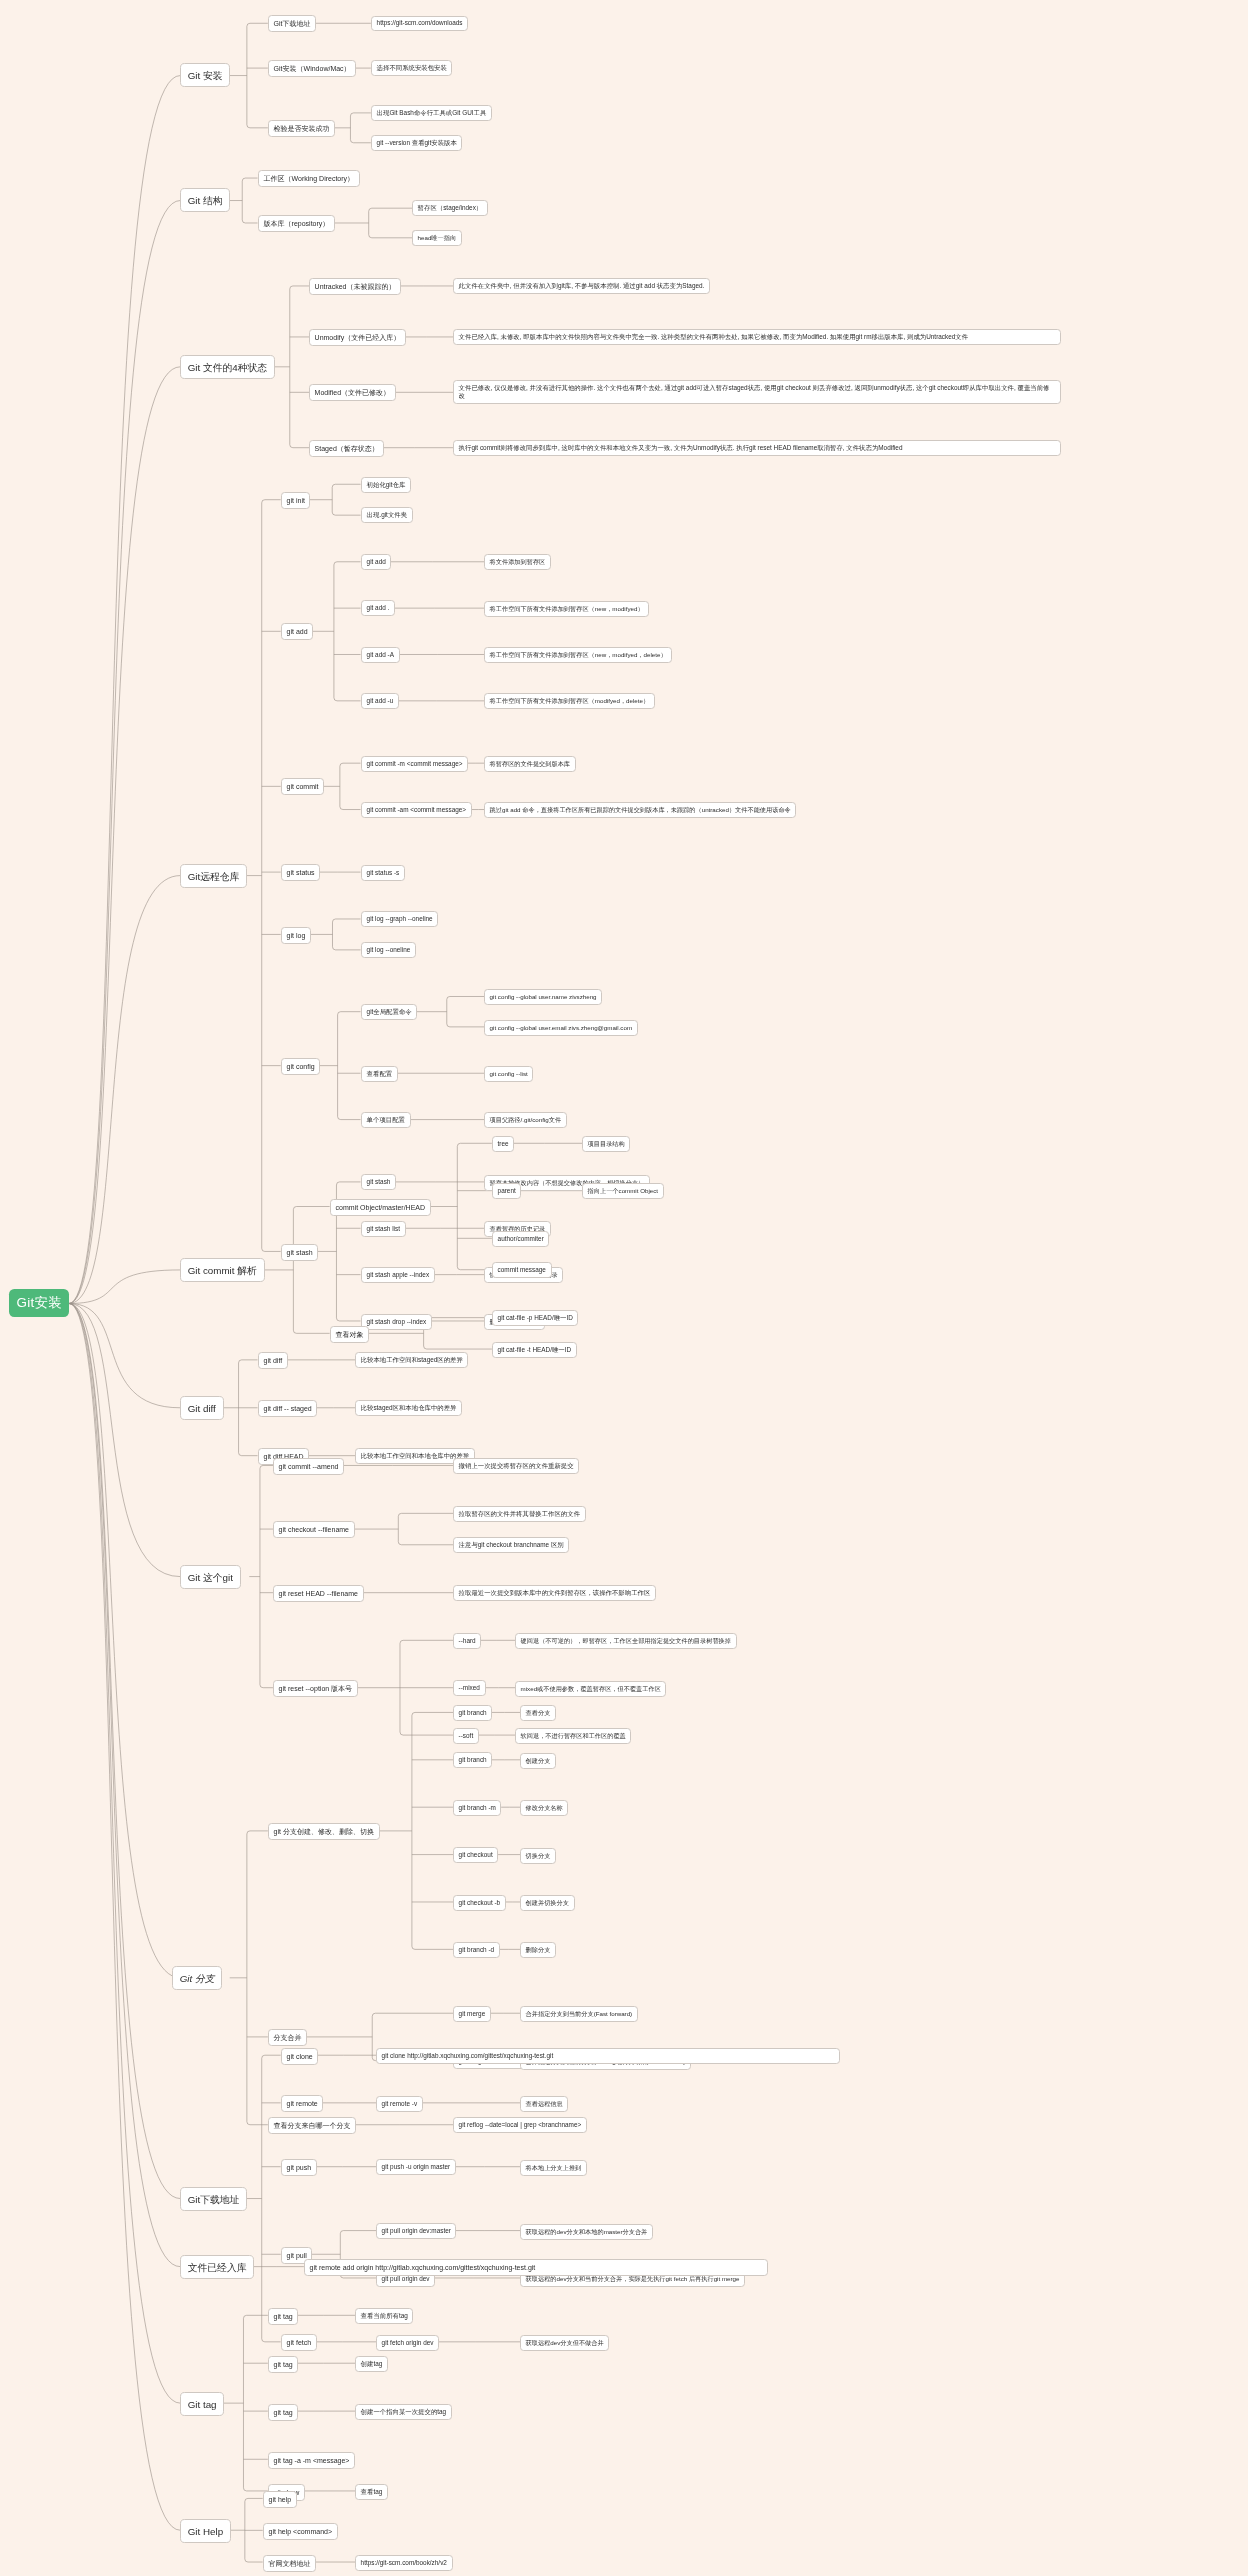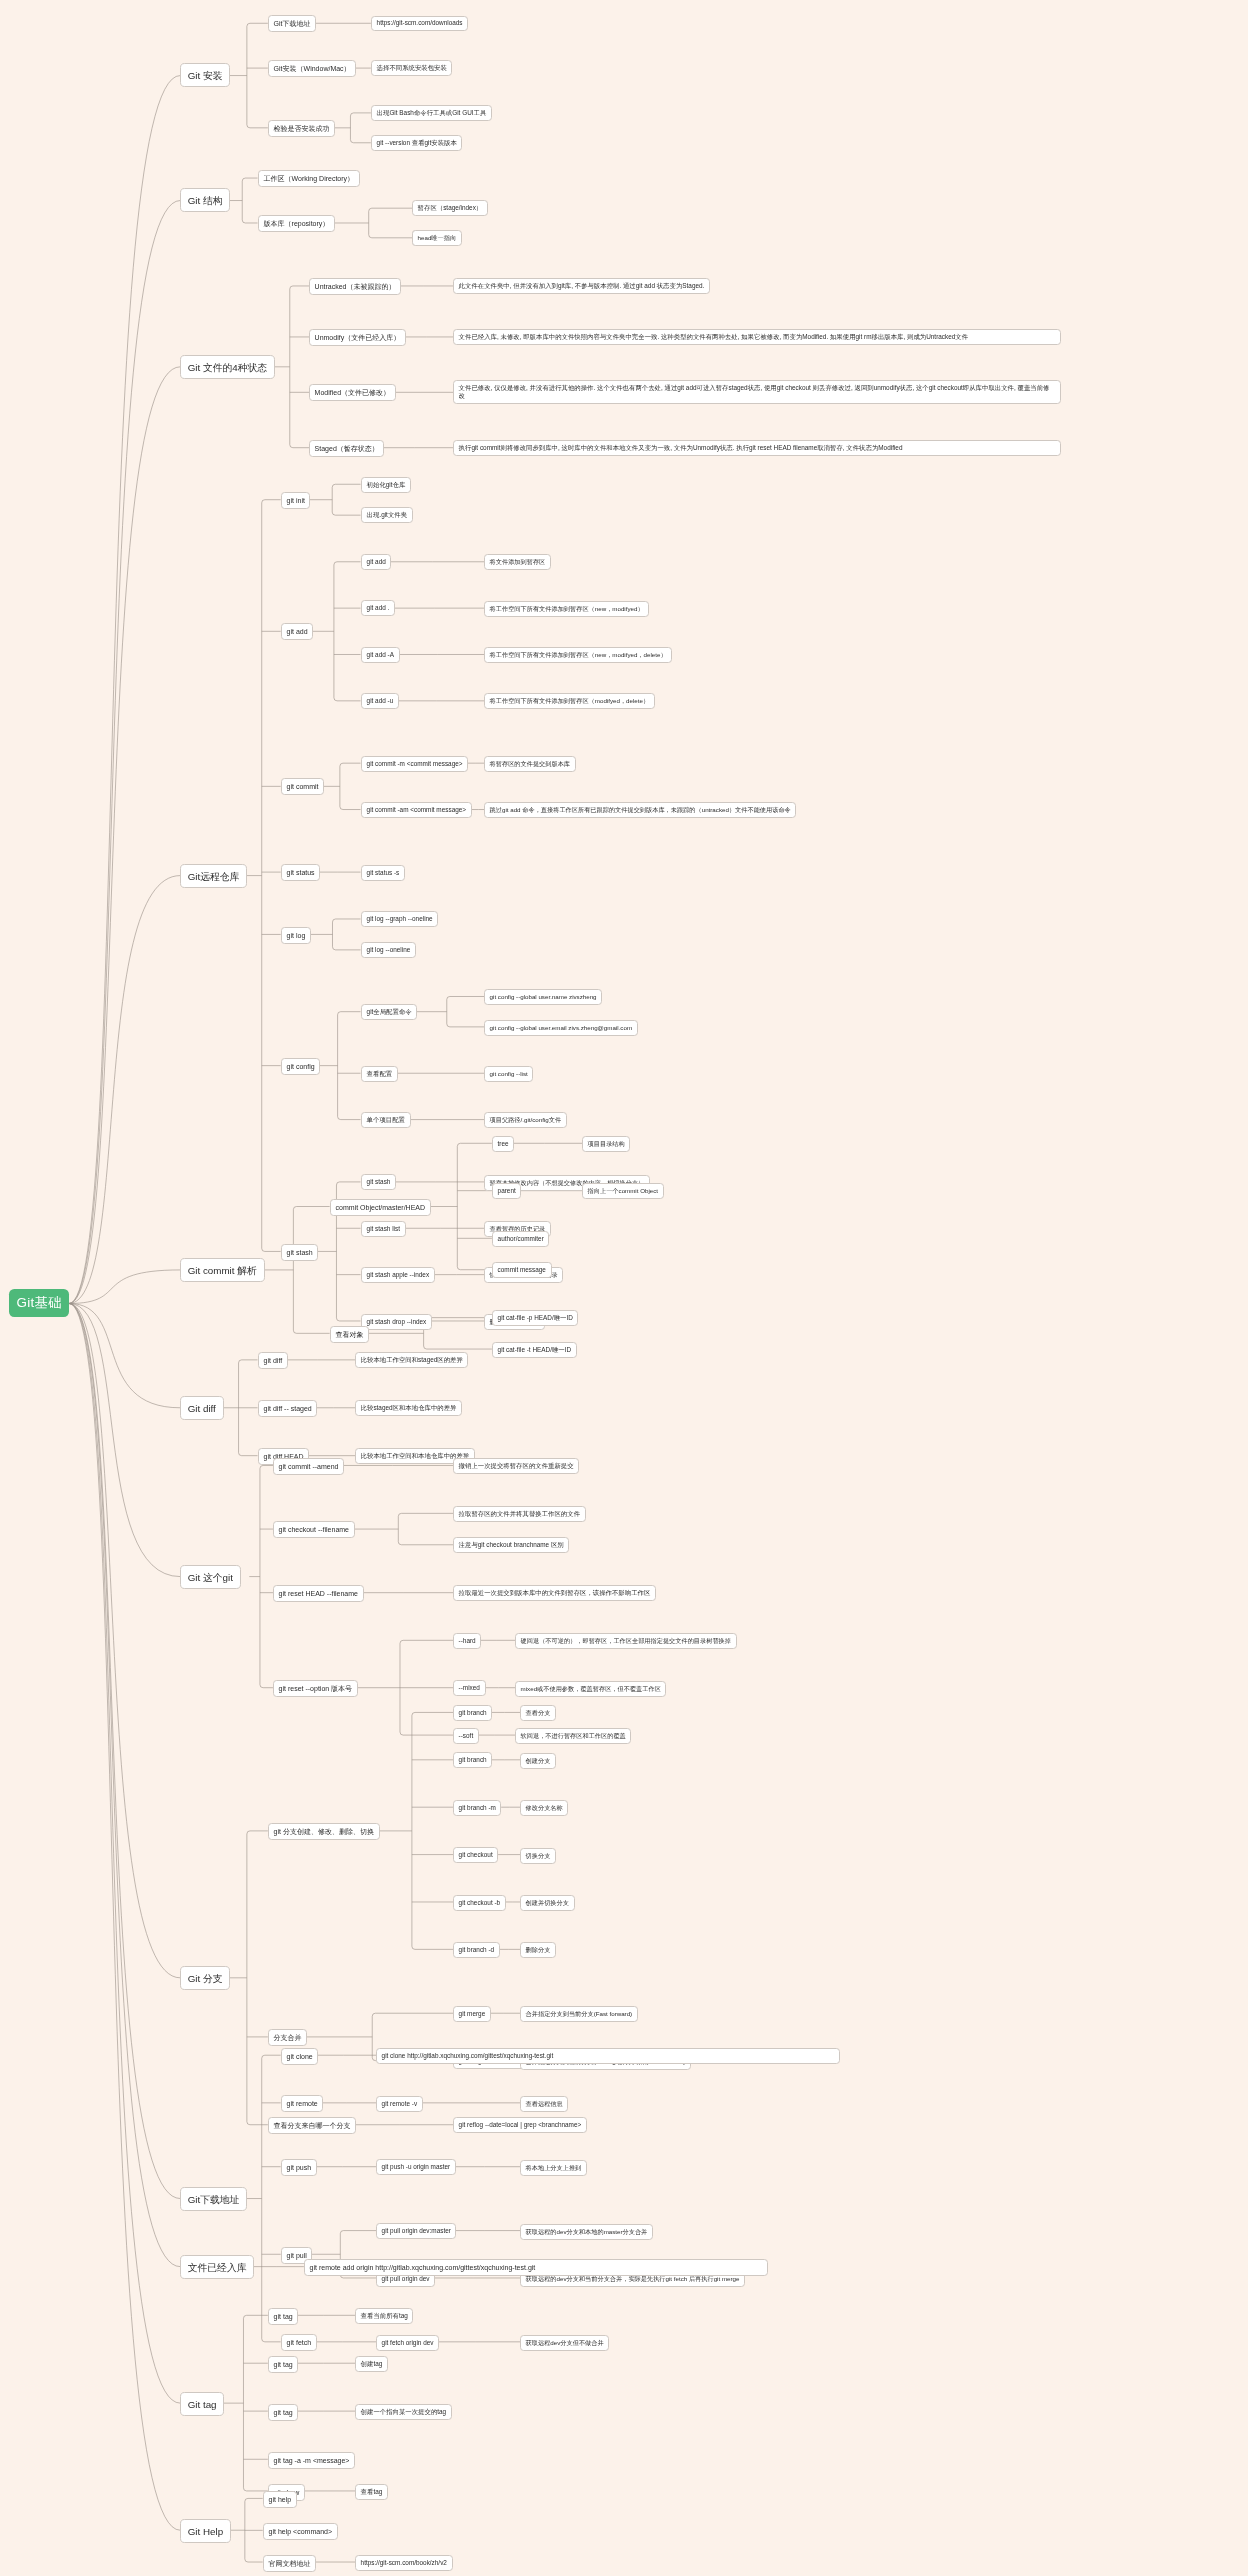--- a/index.html
+++ b/index.html
@@ -644,21 +644,21 @@
       </div>
       <div class="node lvl4 lvl3" style="left: 515px; top: 1681px;">
         <span>mixed或不使用参数，覆盖暂存区，但不覆盖工作区</span>
       </div>
       <div class="node lvl3" style="left: 453px; top: 1728px;">
         <span>--soft</span>
       </div>
       <div class="node lvl4 lvl3" style="left: 515px; top: 1728px;">
         <span>软回退，不进行暂存区和工作区的覆盖</span>
       </div>
-      <div class="node lvl1" style="left: 180px; top: 1966px;">
+      <div class="node lvl1" style="left: 172px; top: 1966px; font-style: italic;">
         <span>Git 分支</span>
       </div>
       <div class="node lvl2" style="left: 268px; top: 1823px;">
         <span>git 分支创建、修改、删除、切换</span>
       </div>
       <div class="node lvl3" style="left: 453px; top: 1705px;">
         <span>git branch</span>
       </div>
       <div class="node lvl4 lvl3" style="left: 520px; top: 1705px;">
         <span>查看分支</span>
@@ -810,17 +810,17 @@
       <div class="node lvl2" style="left: 263px; top: 2523px;">
         <span>git help &lt;command&gt;</span>
       </div>
       <div class="node lvl2" style="left: 263px; top: 2555px;">
         <span>官网文档地址</span>
       </div>
       <div class="node lvl3" style="left: 355px; top: 2555px;">
         <span>https://git-scm.com/book/zh/v2</span>
       </div>
       <div class="node root" style="left: 9.3px; top: 1289px;">
-        <span>Git基础</span>
+        <span>Git安装</span>
       </div>
     </div>
 </div>
 
 
 </body></html>

